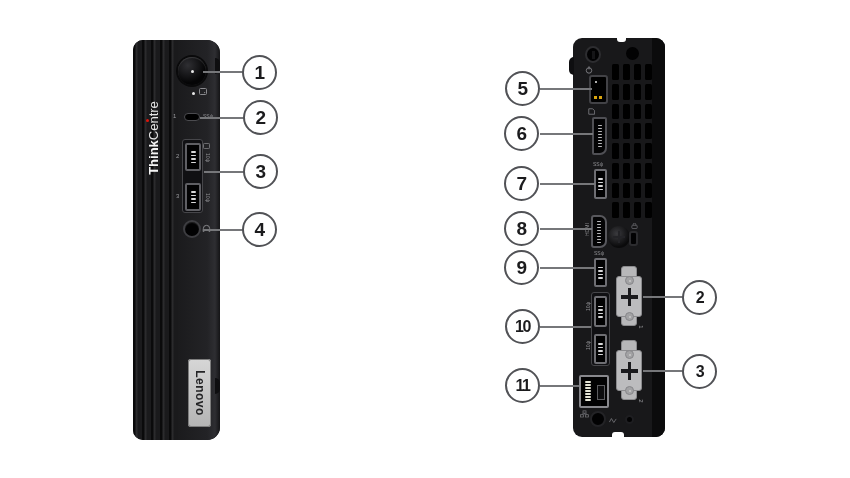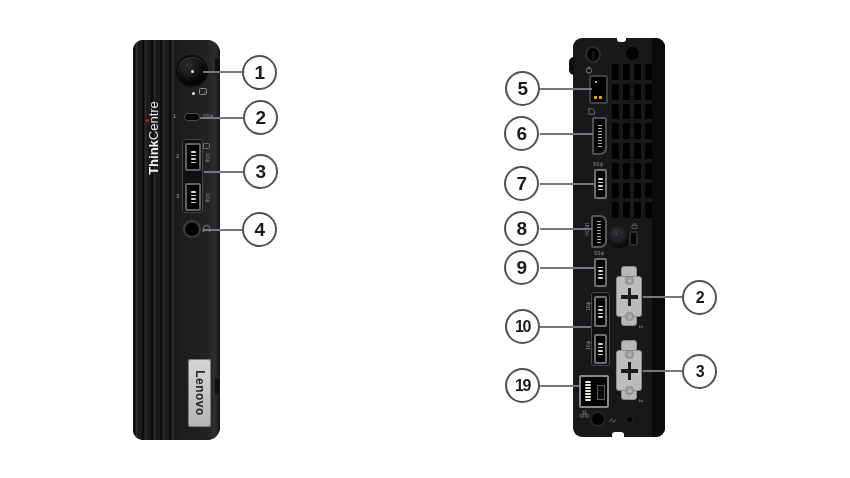--- a/index.html
+++ b/index.html
@@ -368,17 +368,17 @@
   <div class="callout" style="left:242px;top:55px;">1</div>
   <div class="callout" style="left:243px;top:100px;">2</div>
   <div class="callout" style="left:243px;top:154px;">3</div>
   <div class="callout" style="left:242px;top:212px;">4</div>
   <div class="callout" style="left:505px;top:71px;">5</div>
   <div class="callout" style="left:504px;top:116px;">6</div>
   <div class="callout" style="left:504px;top:166px;">7</div>
   <div class="callout" style="left:504px;top:211px;">8</div>
   <div class="callout" style="left:504px;top:250px;">9</div>
   <div class="callout two" style="left:505px;top:309px;">10</div>
-  <div class="callout two" style="left:505px;top:368px;">19</div>
+  <div class="callout two" style="left:505px;top:368px;">11</div>
   <div class="callout two" style="left:682px;top:280px;">2</div>
   <div class="callout two" style="left:682px;top:354px;">3</div>
 
 </div>
 
 </body></html>

